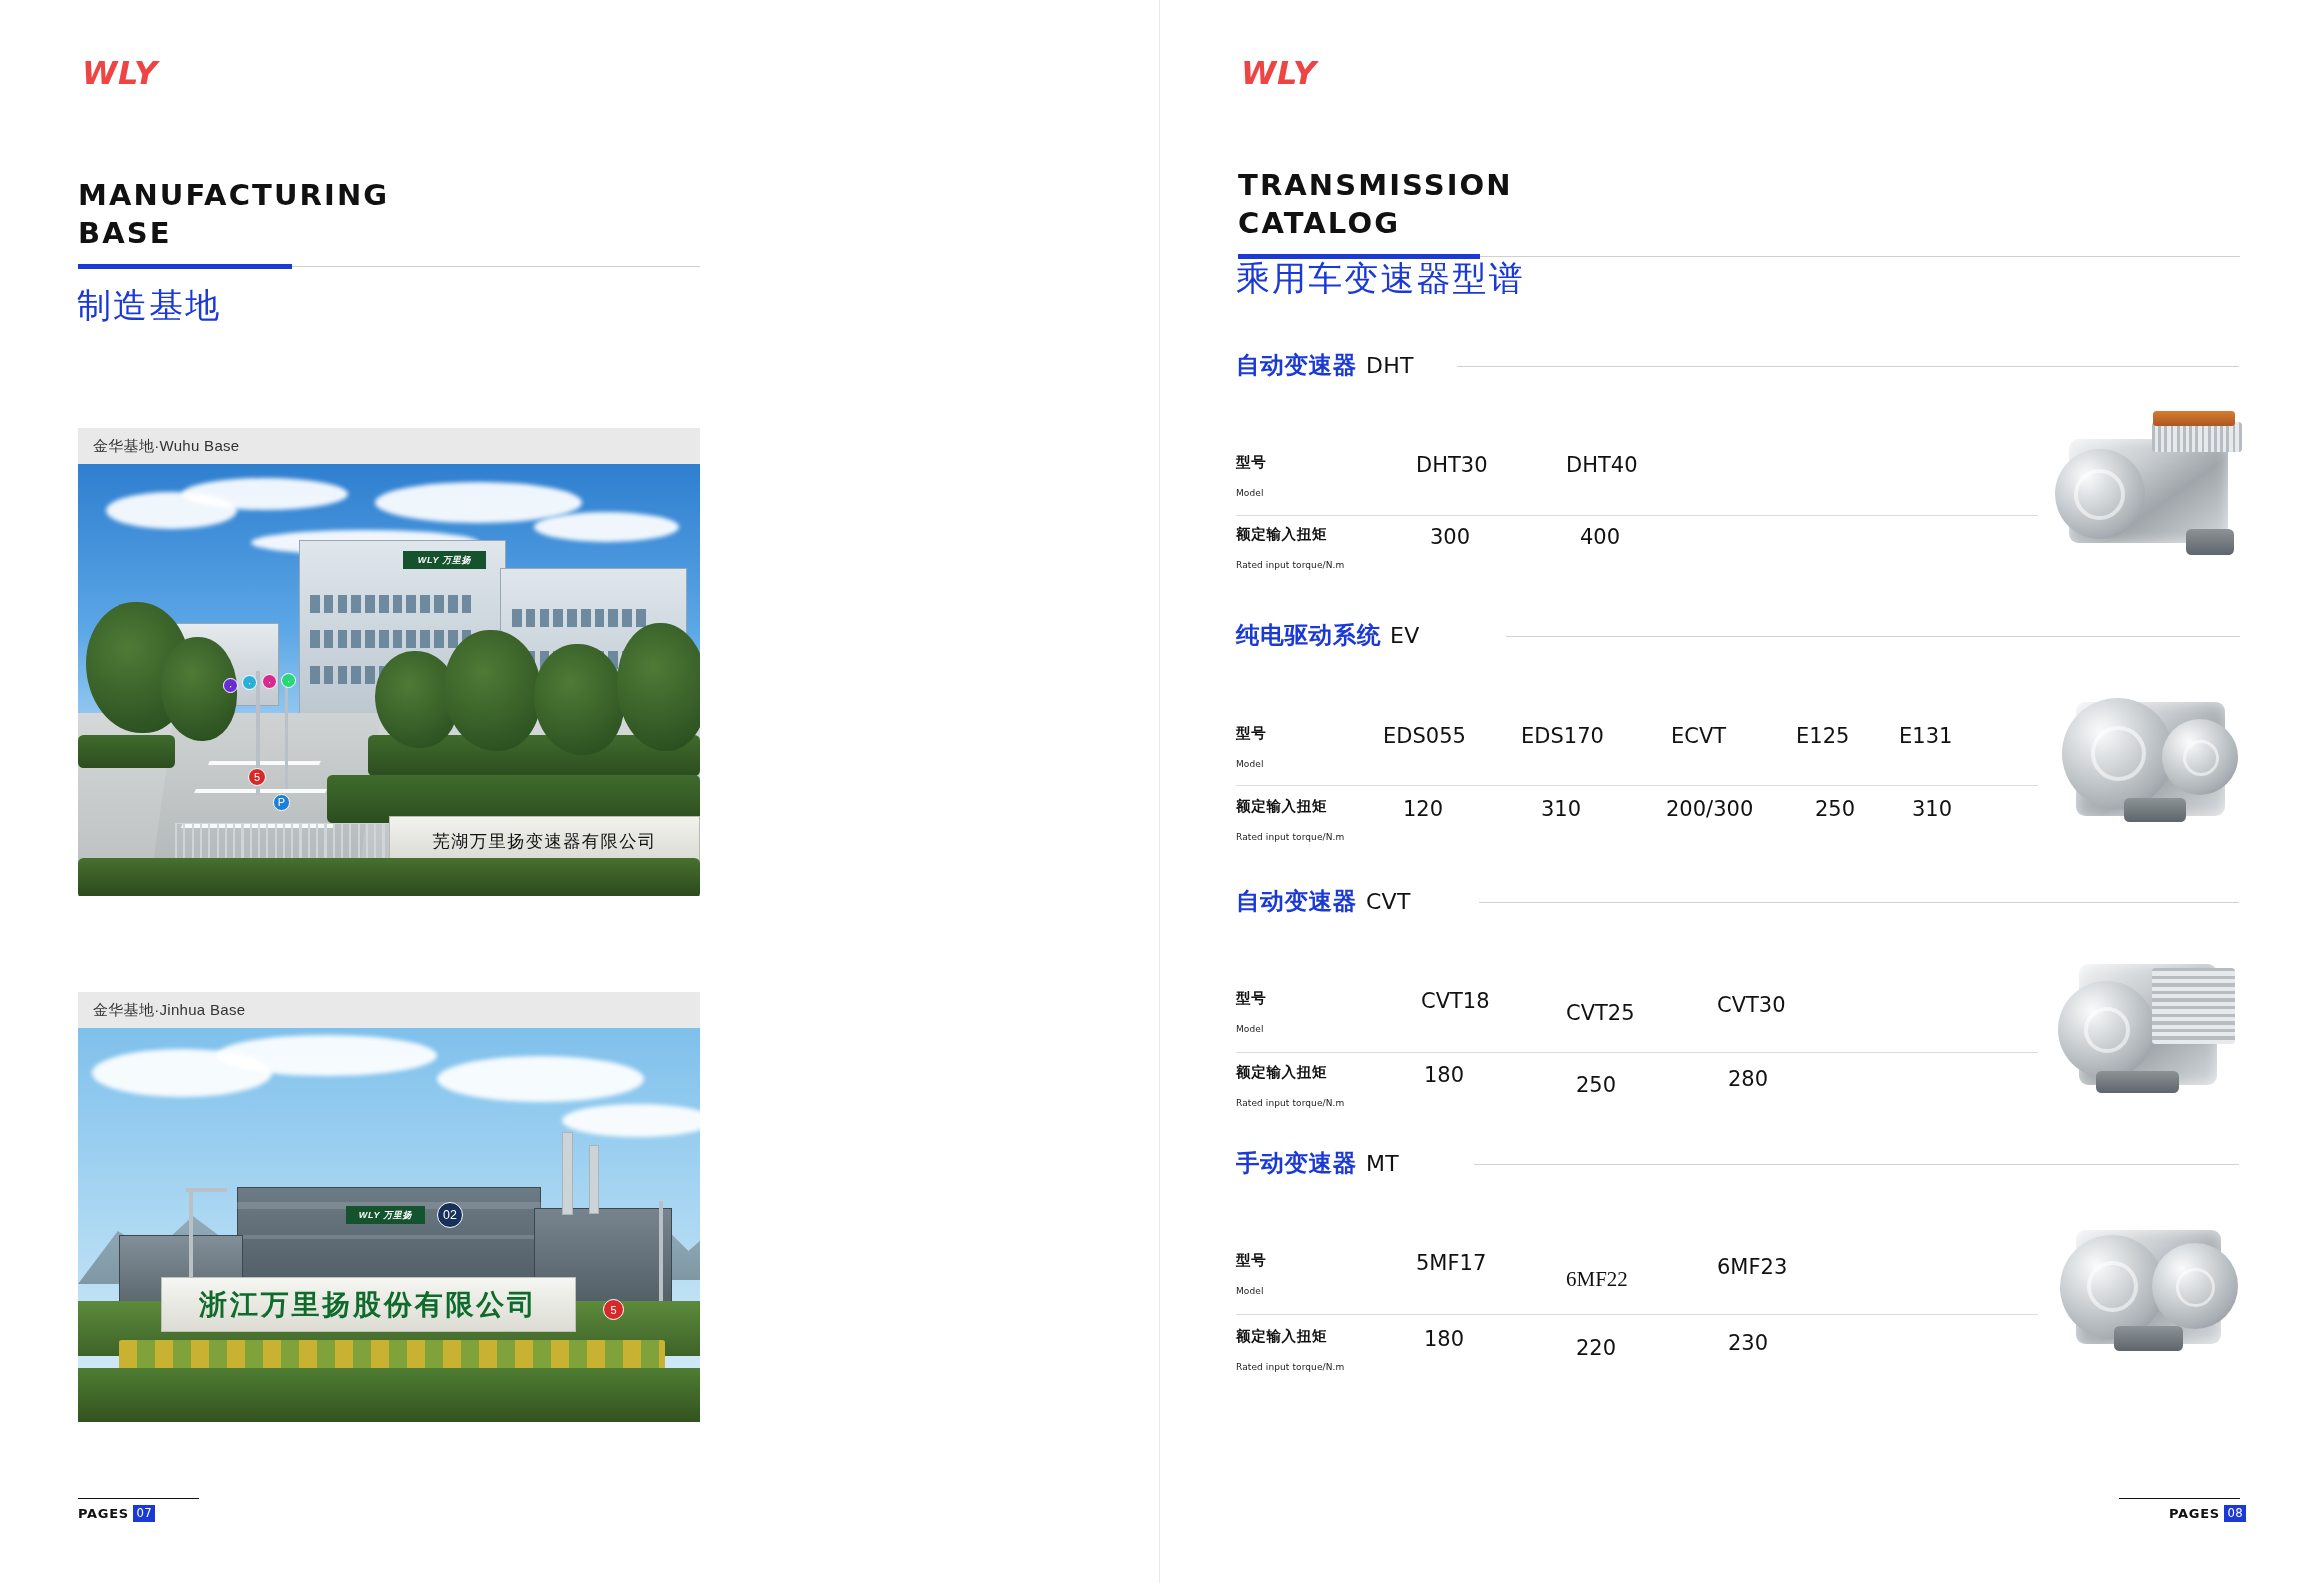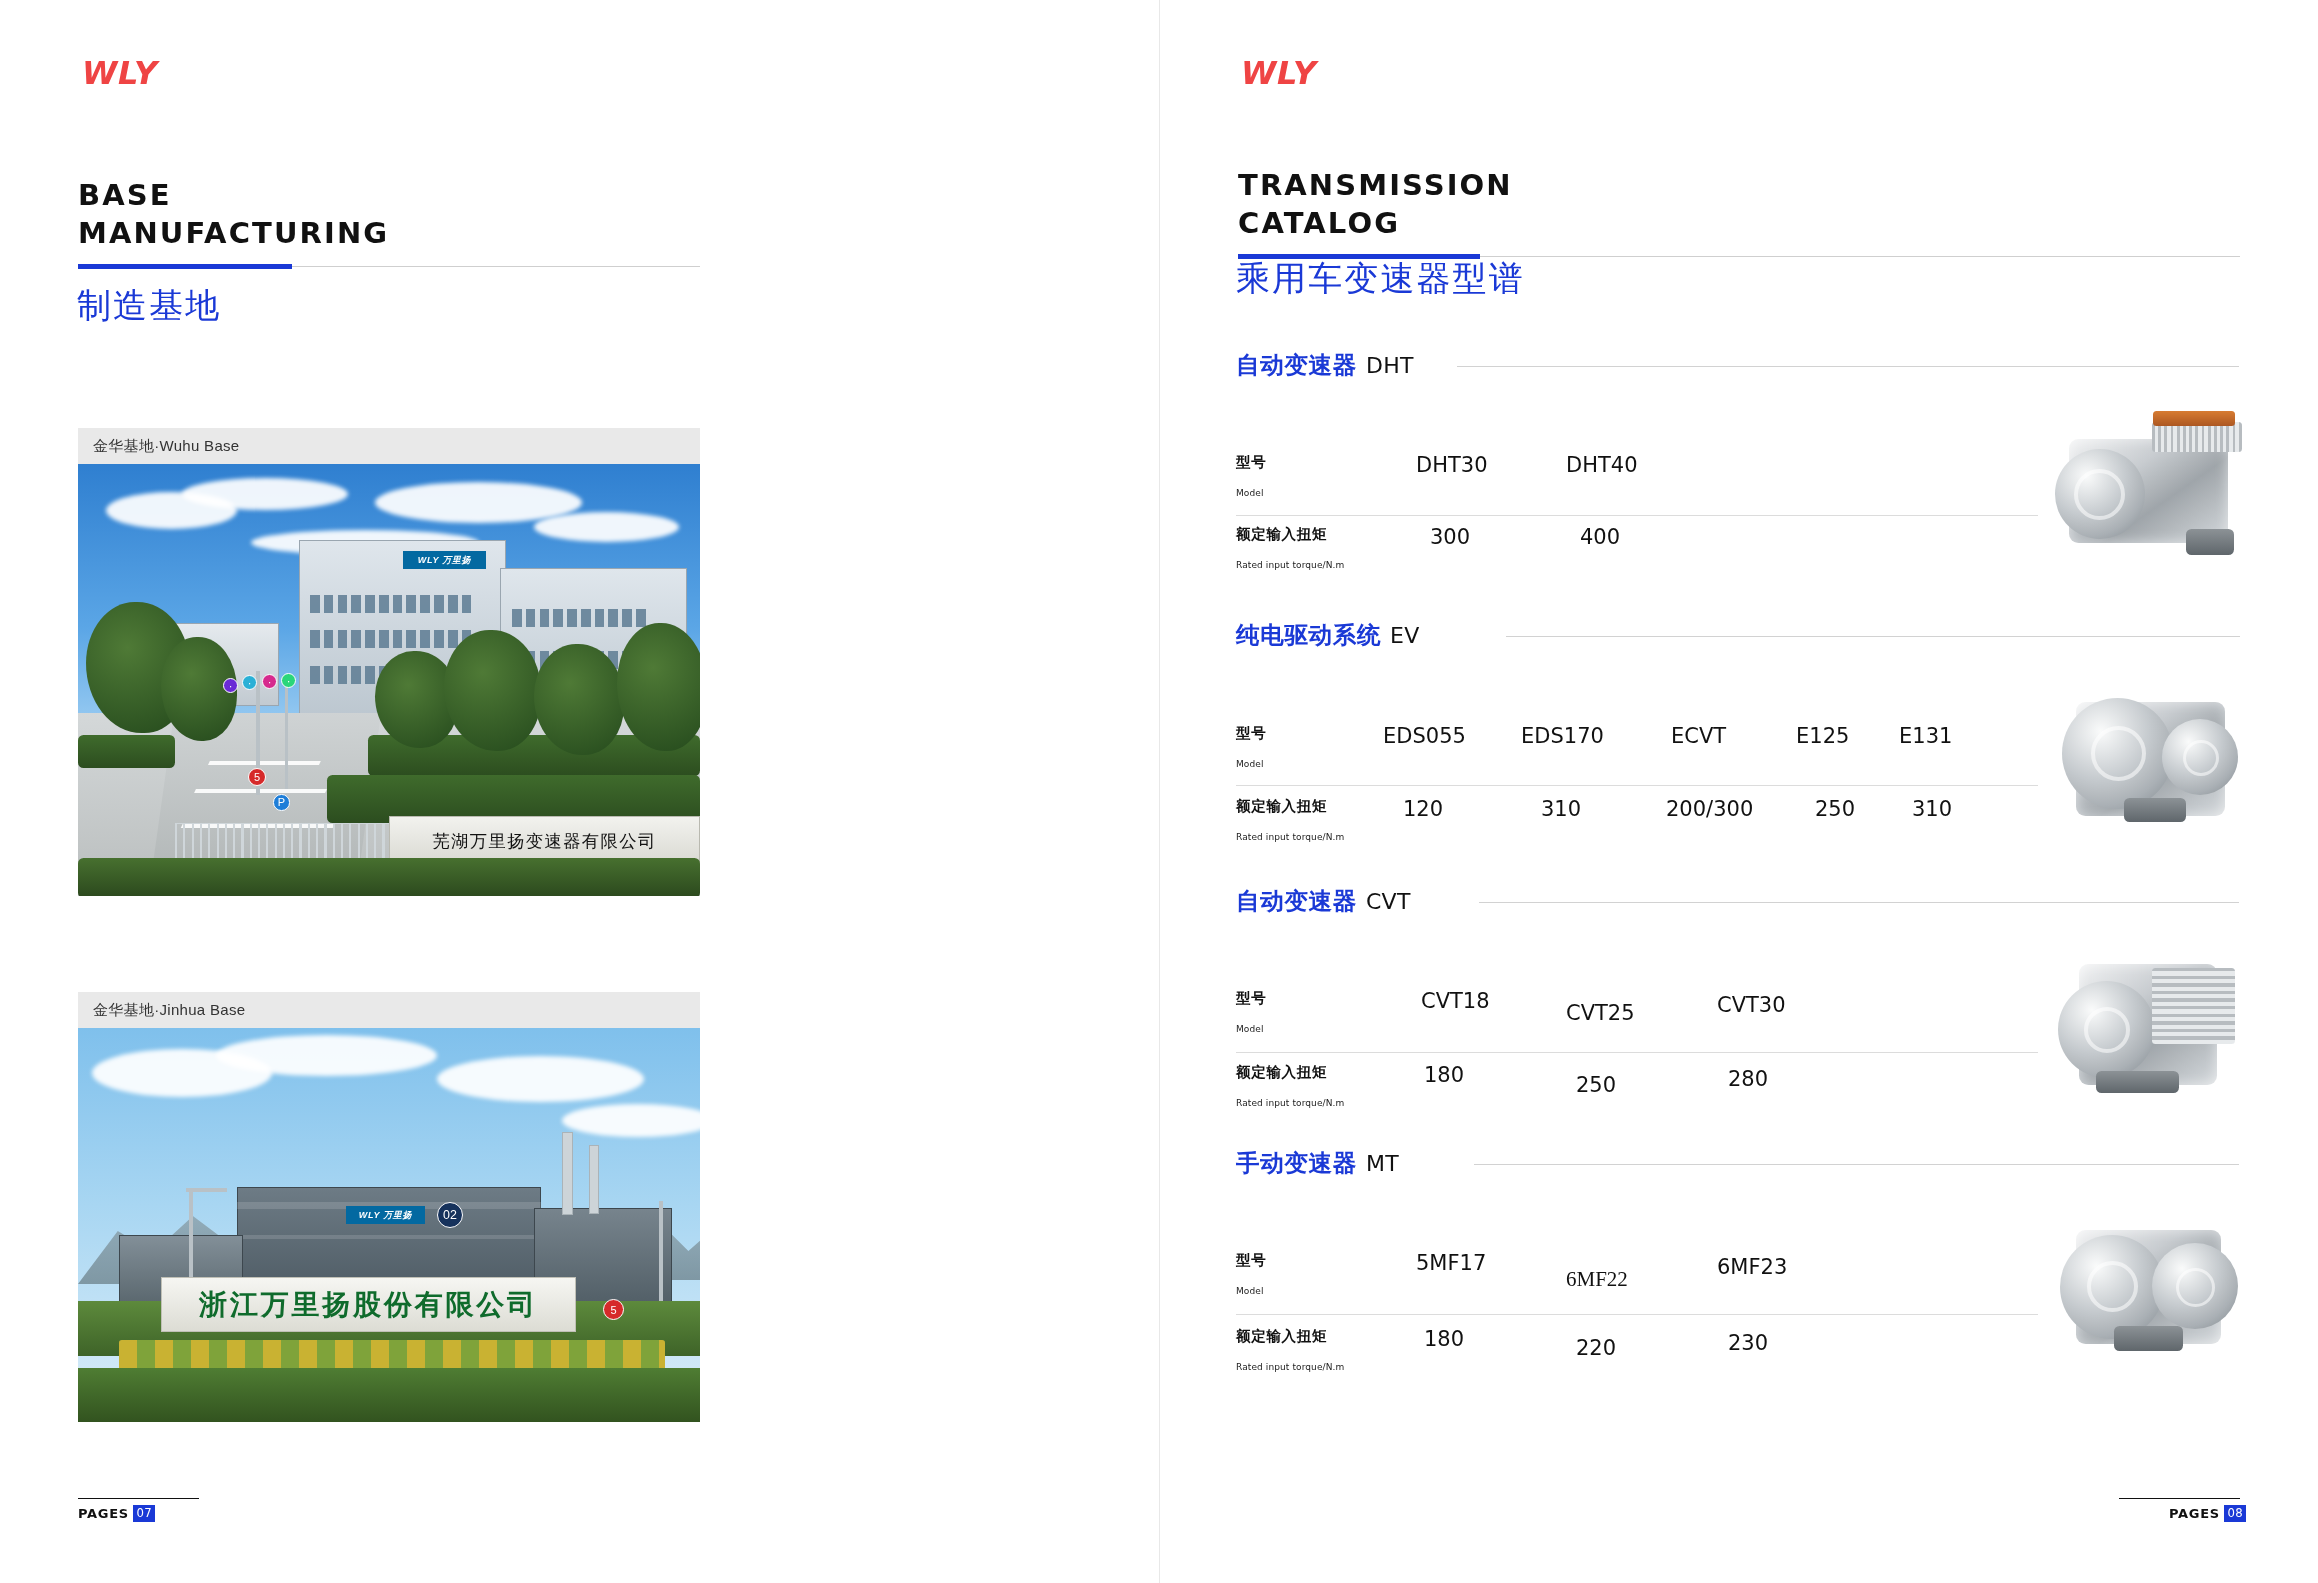--- a/index.html
+++ b/index.html
@@ -141,21 +141,21 @@
     background: repeating-linear-gradient(90deg, #cfd6da 0 2.1px, transparent 2.1px 8.3px);
     border-top: 1.4px solid #cfd6da;
     border-bottom: 1.4px solid #cfd6da;
   }
   .pole {
     position: absolute;
     background: #b9c1c6;
   }
   .roofbrand {
     position: absolute;
-    background: #0369a1;
+    background: #14532d;
     color: #fff;
     font-style: italic; font-weight: bold;
     font-size: 9px;
     display: flex; align-items: center; justify-content: center;
     letter-spacing: 0.7px;
   }
 
   
   .sky2 {
     position: absolute; inset: 0;
@@ -349,22 +349,22 @@
 </head>
 <body>
 
 <div class="page">
 
   <div class="spine"></div>
 
   <div class="logo logo-left">WLY</div>
 
   <div class="left-head">
+    <div class="head-en">MANUFACTURING</div>
     <div class="head-en">BASE</div>
-    <div class="head-en">MANUFACTURING</div>
   </div>
   <div class="head-rule-left"></div>
   <div class="head-cn-left">制造基地</div>
 
   <div class="photo-block" style="left:78px; top:428px; width:622px;">
     <div class="photo-caption">金华基地·Wuhu Base</div>
     <div class="photo" style="width:622px; height:432px;">
       <div class="sky1"></div>
       <div class="cloud" style="left:28px; top:28px; width:131px; height:37px;"></div>
       <div class="cloud" style="left:104px; top:14px; width:166px; height:32px;"></div>

